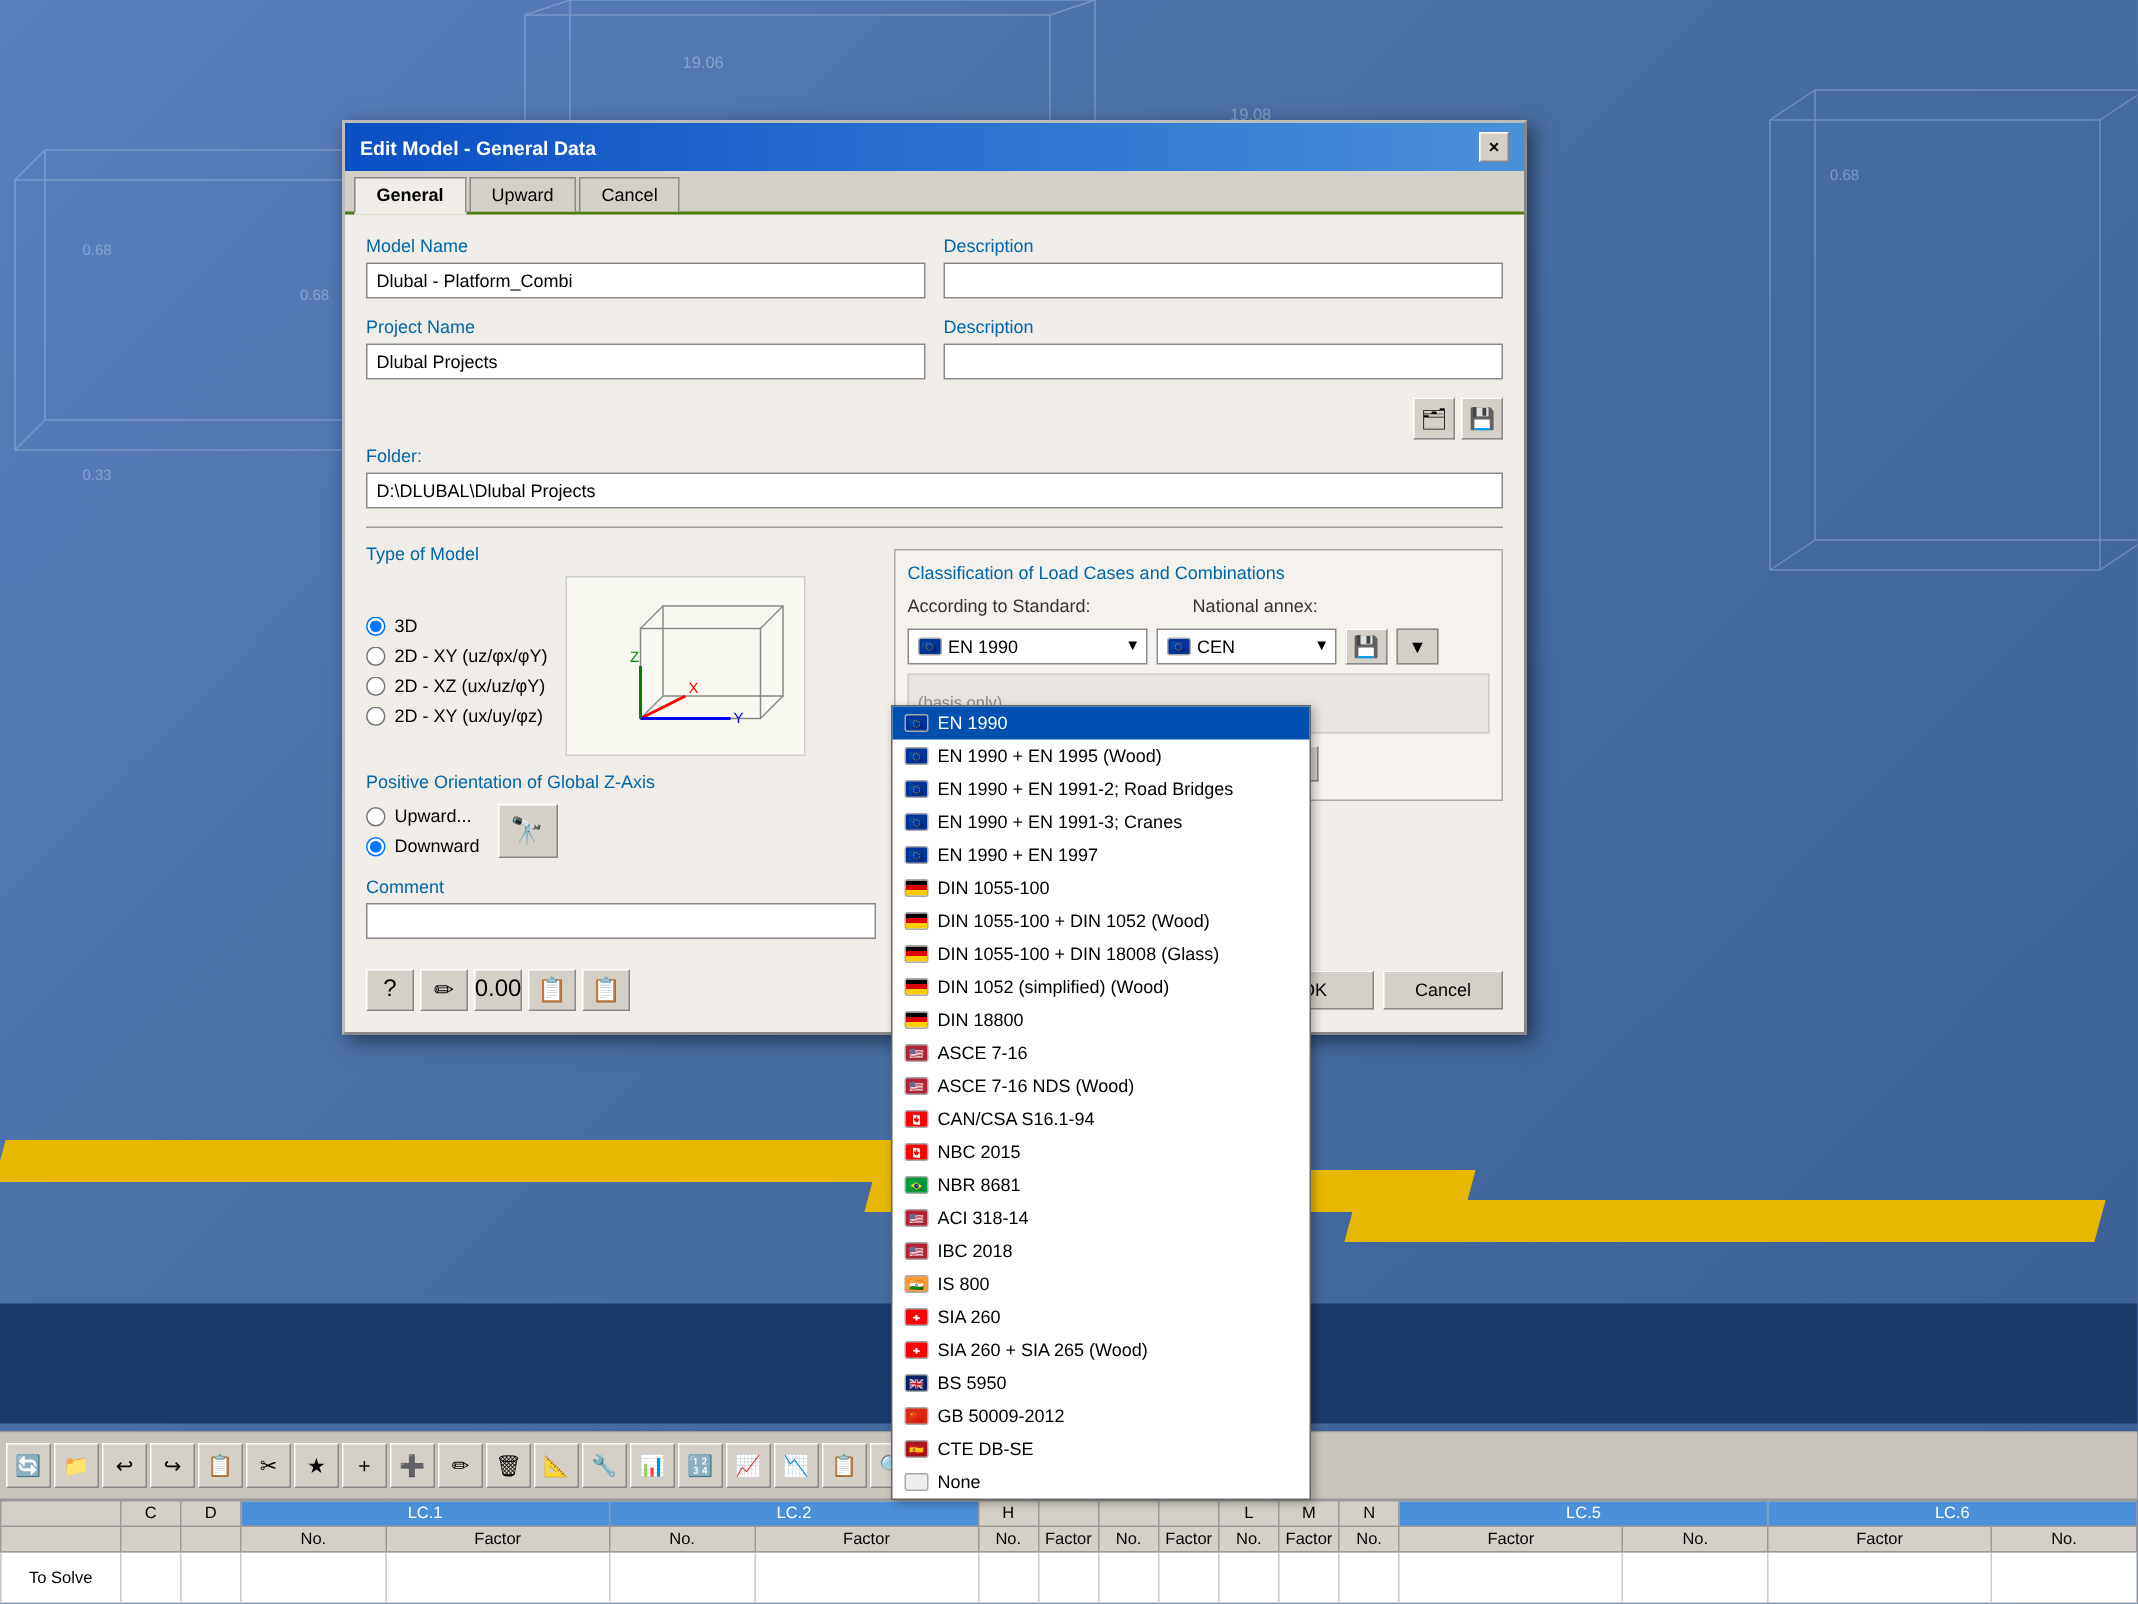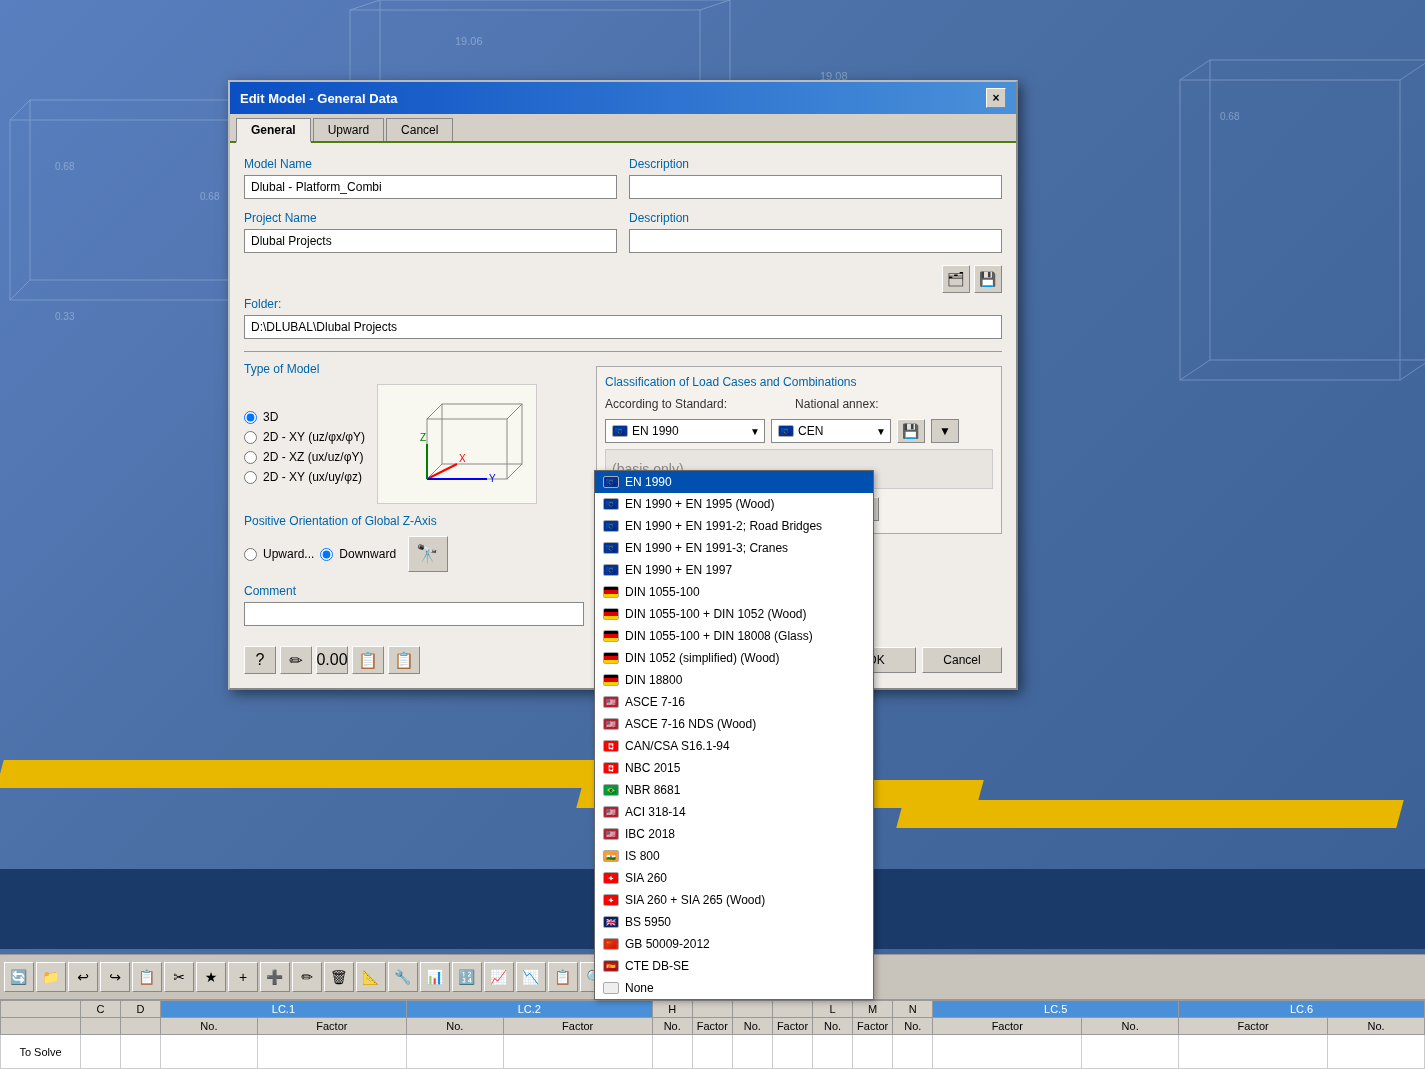--- a/index.html
+++ b/index.html
@@ -421,21 +421,21 @@
     }
 
     .orient-row {
       display: flex;
       gap: 12px;
       align-items: center;
     }
 
     .orient-radios {
       display: flex;
-      flex-direction: row;
+      flex-direction: column;
       gap: 6px;
     }
 
     .comment-section {
       margin-top: 12px;
     }
 
     .filter-btn {
       width: 28px;
       height: 24px;
@@ -759,21 +759,21 @@
 
             <div class="dropdown-btn" style="width:110px;">
               <span class="flag-circle eu-flag" style="font-size:8px;color:white;">🇪🇺</span>
               <span>CEN</span>
               <span class="dropdown-arrow">▼</span>
             </div>
             <div class="icon-btn" style="width:28px;height:24px;">💾</div>
             <div class="filter-btn">▼</div>
           </div>
 
-          <div style="background:#e8e4e0;border:1px solid #ccc;padding:6px;margin-top:6px;font-size:14px;color:#888;height:40px;display:flex;align-items:center;">
+          <div style="background:#e8e4e0;border:1px solid #ccc;padding:6px;margin-top:6px;font-size:11px;color:#888;height:40px;display:flex;align-items:center;">
             <span>(basis only)</span>
           </div>
 
           <div class="combo-row" style="margin-top:8px;">
             <div class="dropdown-btn" style="width:240px;background:#e0e0d8;">
               <span></span>
               <span class="dropdown-arrow">▼</span>
             </div>
             <div class="icon-btn" style="width:28px;height:24px;">💾</div>
           </div>

